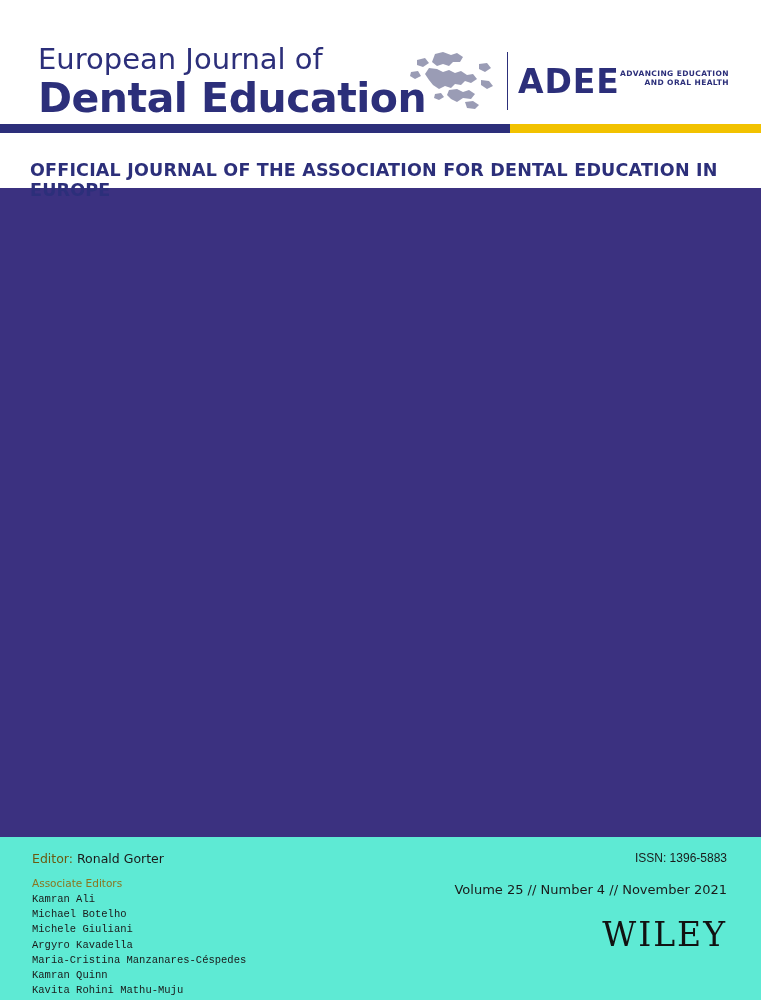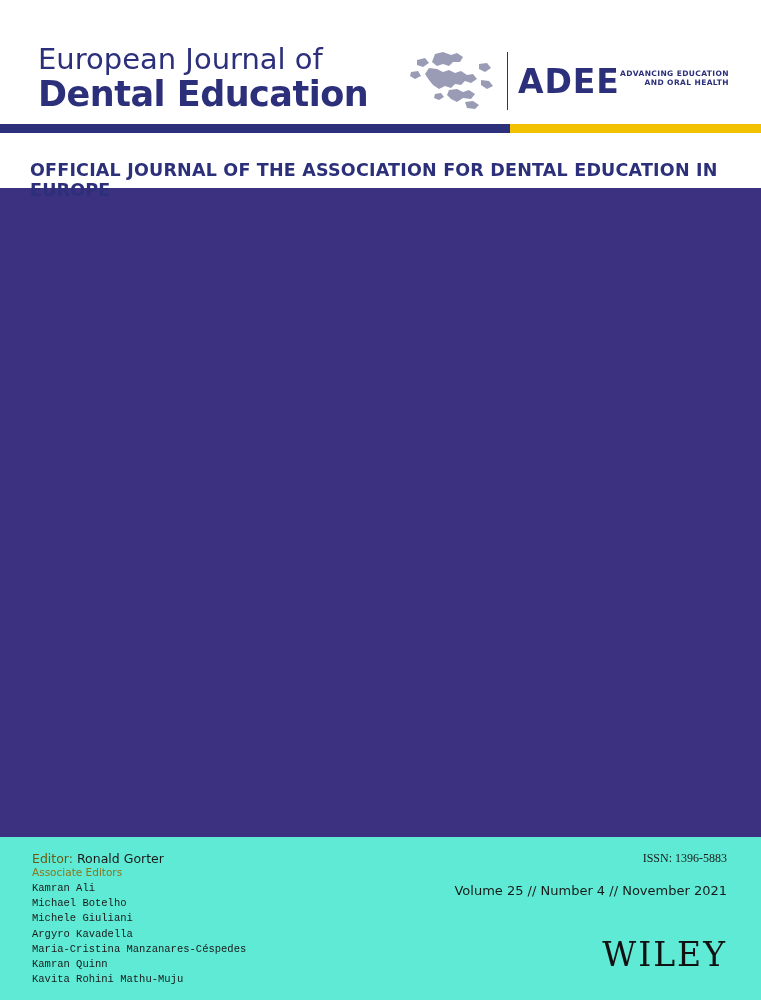--- a/index.html
+++ b/index.html
@@ -41,21 +41,21 @@
   .title-line1 {
     font-family: "DejaVu Sans", sans-serif;
     font-size: 29px;
     font-weight: 400;
     color: #2c2f7a;
     letter-spacing: 0px;
     line-height: 1.05;
   }
   .title-line2 {
     font-family: "DejaVu Sans", sans-serif;
-    font-size: 35px;
+    font-size: 41px;
     font-weight: 700;
     color: #2c2f7a;
     letter-spacing: -0.5px;
     line-height: 1.08;
     margin-top: 2px;
   }
 
   
   .adee {
     position: absolute;
@@ -152,57 +152,57 @@
     font-size: 12.5px;
     color: #1a1a1a;
   }
   .editor-label {
     color: #6b5a12;
   }
   .assoc-label {
     font-family: "DejaVu Sans", sans-serif;
     font-size: 10.5px;
     color: #8a7520;
+    margin-top: 11px;
   }
   .assoc-list {
     margin-top: 3px;
   }
   .assoc-item {
     font-family: Liberation Mono, monospace;
     font-size: 10.5px;
     color: #1a1a1a;
     line-height: 1.45;
   }
 
   .issue-block {
     position: absolute;
     right: 34px;
     top: 14px;
     text-align: right;
   }
   .issn {
-    font-family: Liberation Serif, serif;
+    font-family: Liberation Sans, sans-serif;
     font-size: 12px;
     color: #1a1a1a;
   }
   .volume {
     font-family: "DejaVu Sans", sans-serif;
     font-size: 13px;
     color: #1a1a1a;
     margin-top: 17px;
   }
   .wiley {
     position: absolute;
     right: 34px;
     top: 78px;
     font-family: "DejaVu Serif", serif;
     font-size: 33px;
     letter-spacing: 2px;
     color: #111111;
-    margin-top: 20px;
   }
 </style>
 </head>
 <body>
 
 <div class="cover">
 
   <div class="header">
 
     <div class="title-block">

